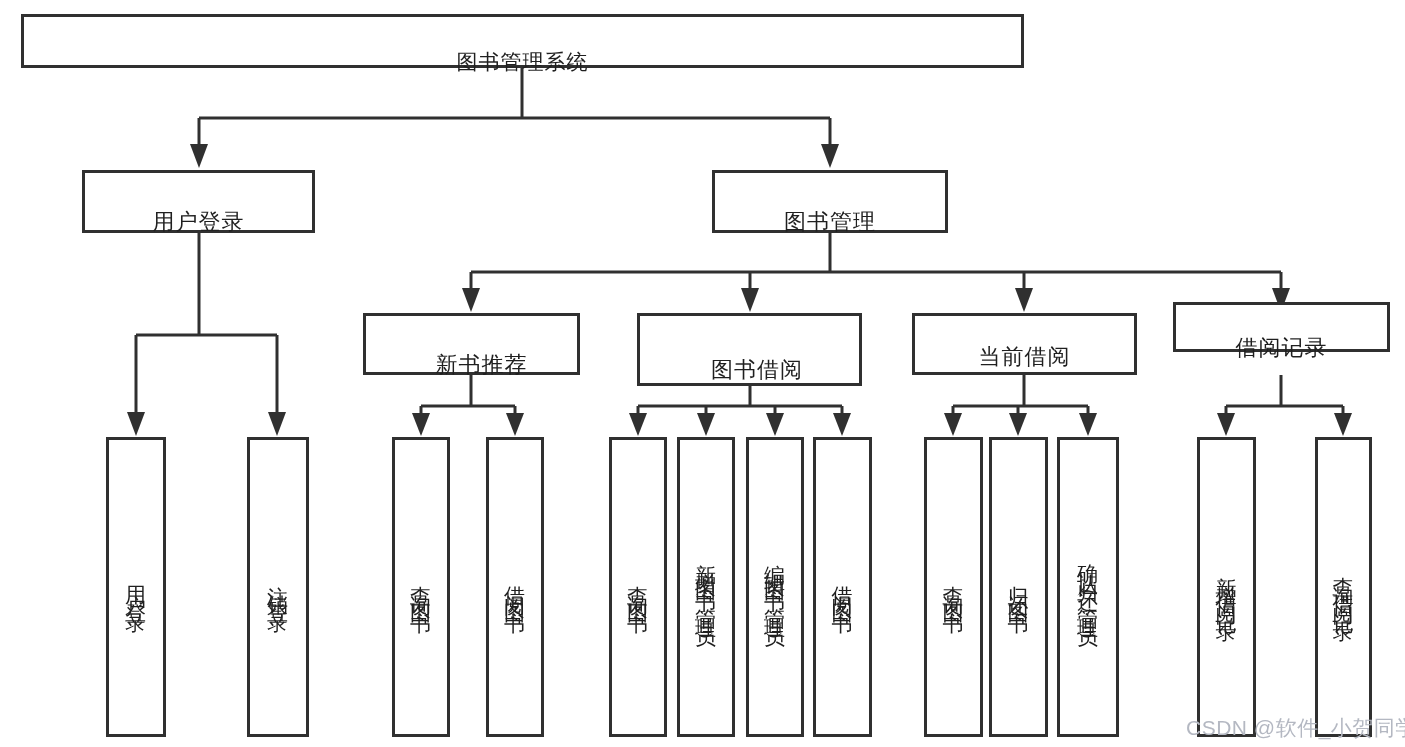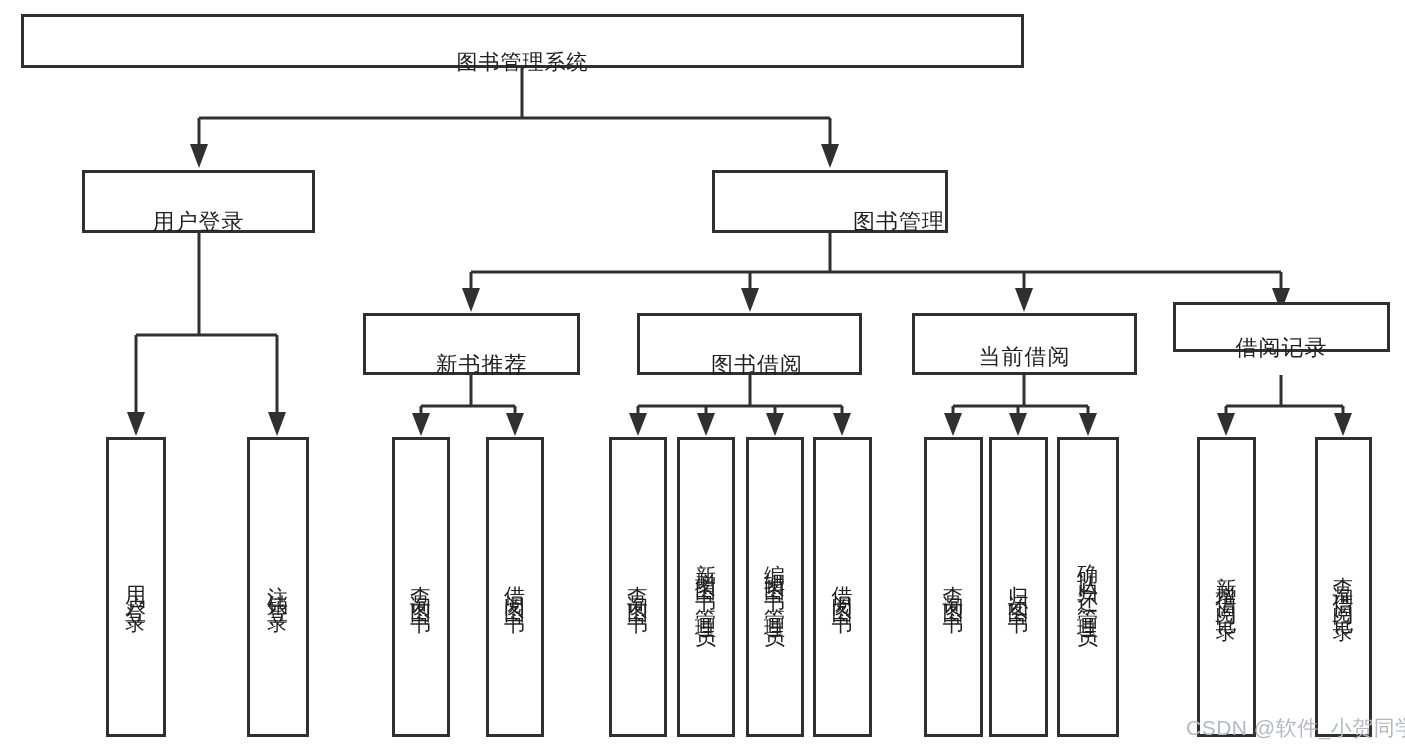--- a/index.html
+++ b/index.html
@@ -136,28 +136,28 @@
       <polygon points="1334,413 1352,413 1343,436"></polygon>
   </svg>
 
   <div class="box root" style="left:21px; top:14px; width:1003px; height:54px;">
     <span class="hlabel">图书管理系统</span>
   </div>
 
   <div class="box" style="left:82px; top:170px; width:233px; height:63px;">
     <span class="hlabel">用户登录</span>
   </div>
-  <div class="box" style="left:712px; top:170px; width:236px; height:63px;justify-content:flex-end;">
+  <div class="box" style="left:712px; top:170px; width:236px; height:63px;">
     <span class="hlabel">图书管理</span>
   </div>
 
   <div class="box" style="left:363px; top:313px; width:217px; height:62px;padding-left:20px;">
     <span class="hlabel">新书推荐</span>
   </div>
-  <div class="box" style="left:637px; top:313px; width:225px; height:62px;padding-left:15px;">
+  <div class="box" style="left:637px; top:313px; width:225px; height:73px;padding-left:15px;">
     <span class="hlabel">图书借阅</span>
   </div>
   <div class="box" style="left:912px; top:313px; width:225px; height:62px;align-items:flex-end;">
     <span class="hlabel">当前借阅</span>
   </div>
   <div class="box" style="left:1173px; top:302px; width:217px; height:50px;">
     <span class="hlabel">借阅记录</span>
   </div>
 
   <div class="box leaf" style="left:106px; top:437px; width:60px; height:300px;">

